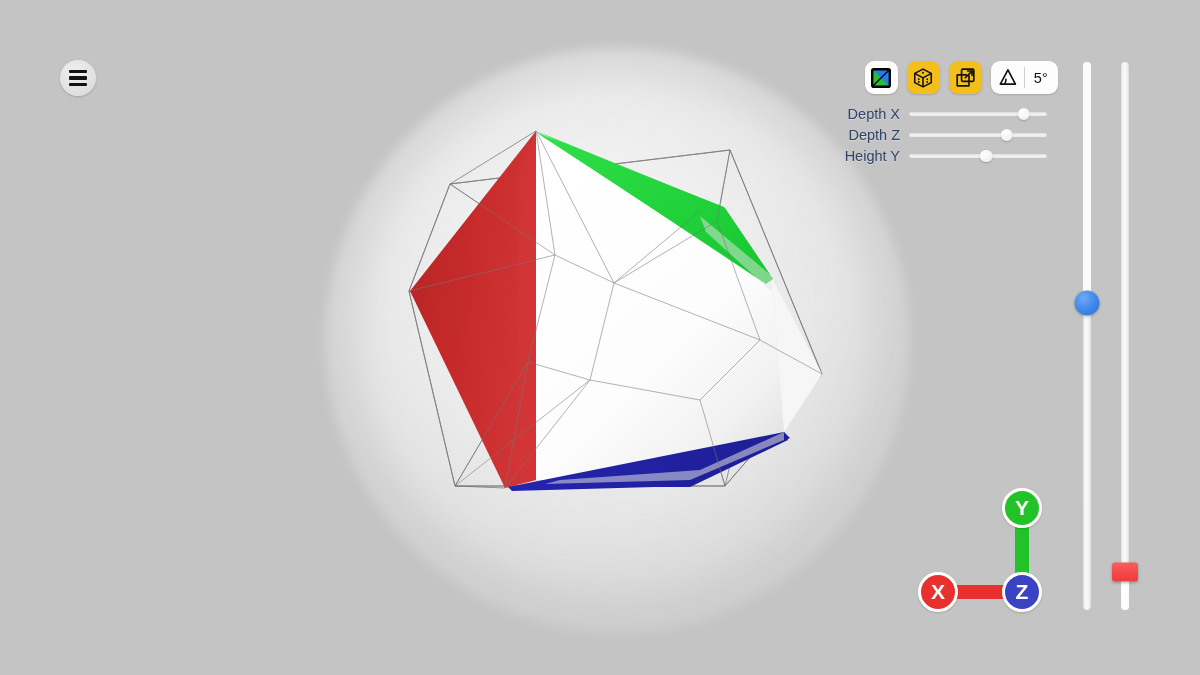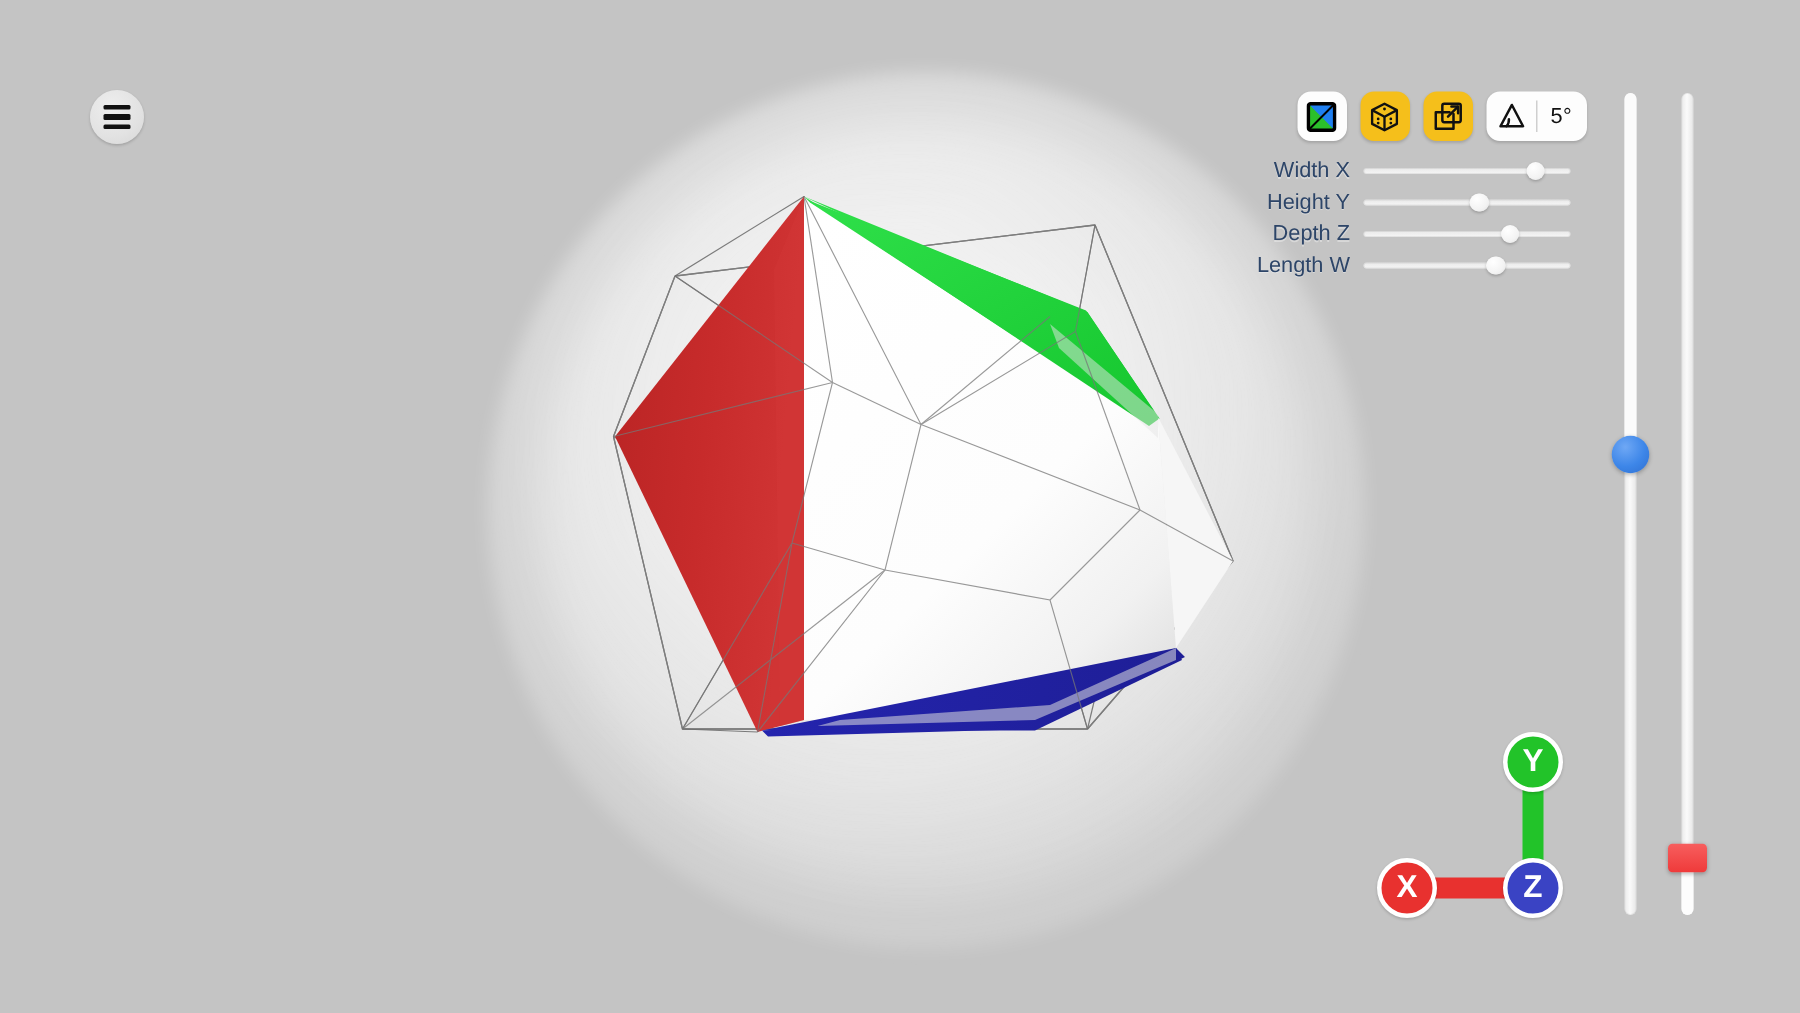--- a/index.html
+++ b/index.html
@@ -314,45 +314,38 @@
         </g>
       </svg>
     </span>
     <span class="ap-div"></span>
     <span class="ap-val">5°</span>
   </div>
 </div>
 
 <div id="param-panel">
   <div class="prow">
-    <span class="plabel">Width X</span>
+    <span class="plabel">Depth X</span>
     <span class="ptrack">
       <span class="rail"></span>
       <span class="thumb" style="left: 83%;"></span>
-    </span>
-  </div>
-  <div class="prow">
-    <span class="plabel">Height Y</span>
-    <span class="ptrack">
-      <span class="rail"></span>
-      <span class="thumb" style="left: 56%;"></span>
     </span>
   </div>
   <div class="prow">
     <span class="plabel">Depth Z</span>
     <span class="ptrack">
       <span class="rail"></span>
       <span class="thumb" style="left: 71%;"></span>
     </span>
   </div>
   <div class="prow">
-    <span class="plabel">Length W</span>
+    <span class="plabel">Height Y</span>
     <span class="ptrack">
       <span class="rail"></span>
-      <span class="thumb" style="left: 64%;"></span>
+      <span class="thumb" style="left: 56%;"></span>
     </span>
   </div>
 </div>
 
 <div class="vslider" id="vslider-rot">
   <span class="vrail"></span>
   <span class="vfill" style="height: 44%;"></span>
   <span id="vthumb-rot" style="top: 44%;"></span>
 </div>
 

